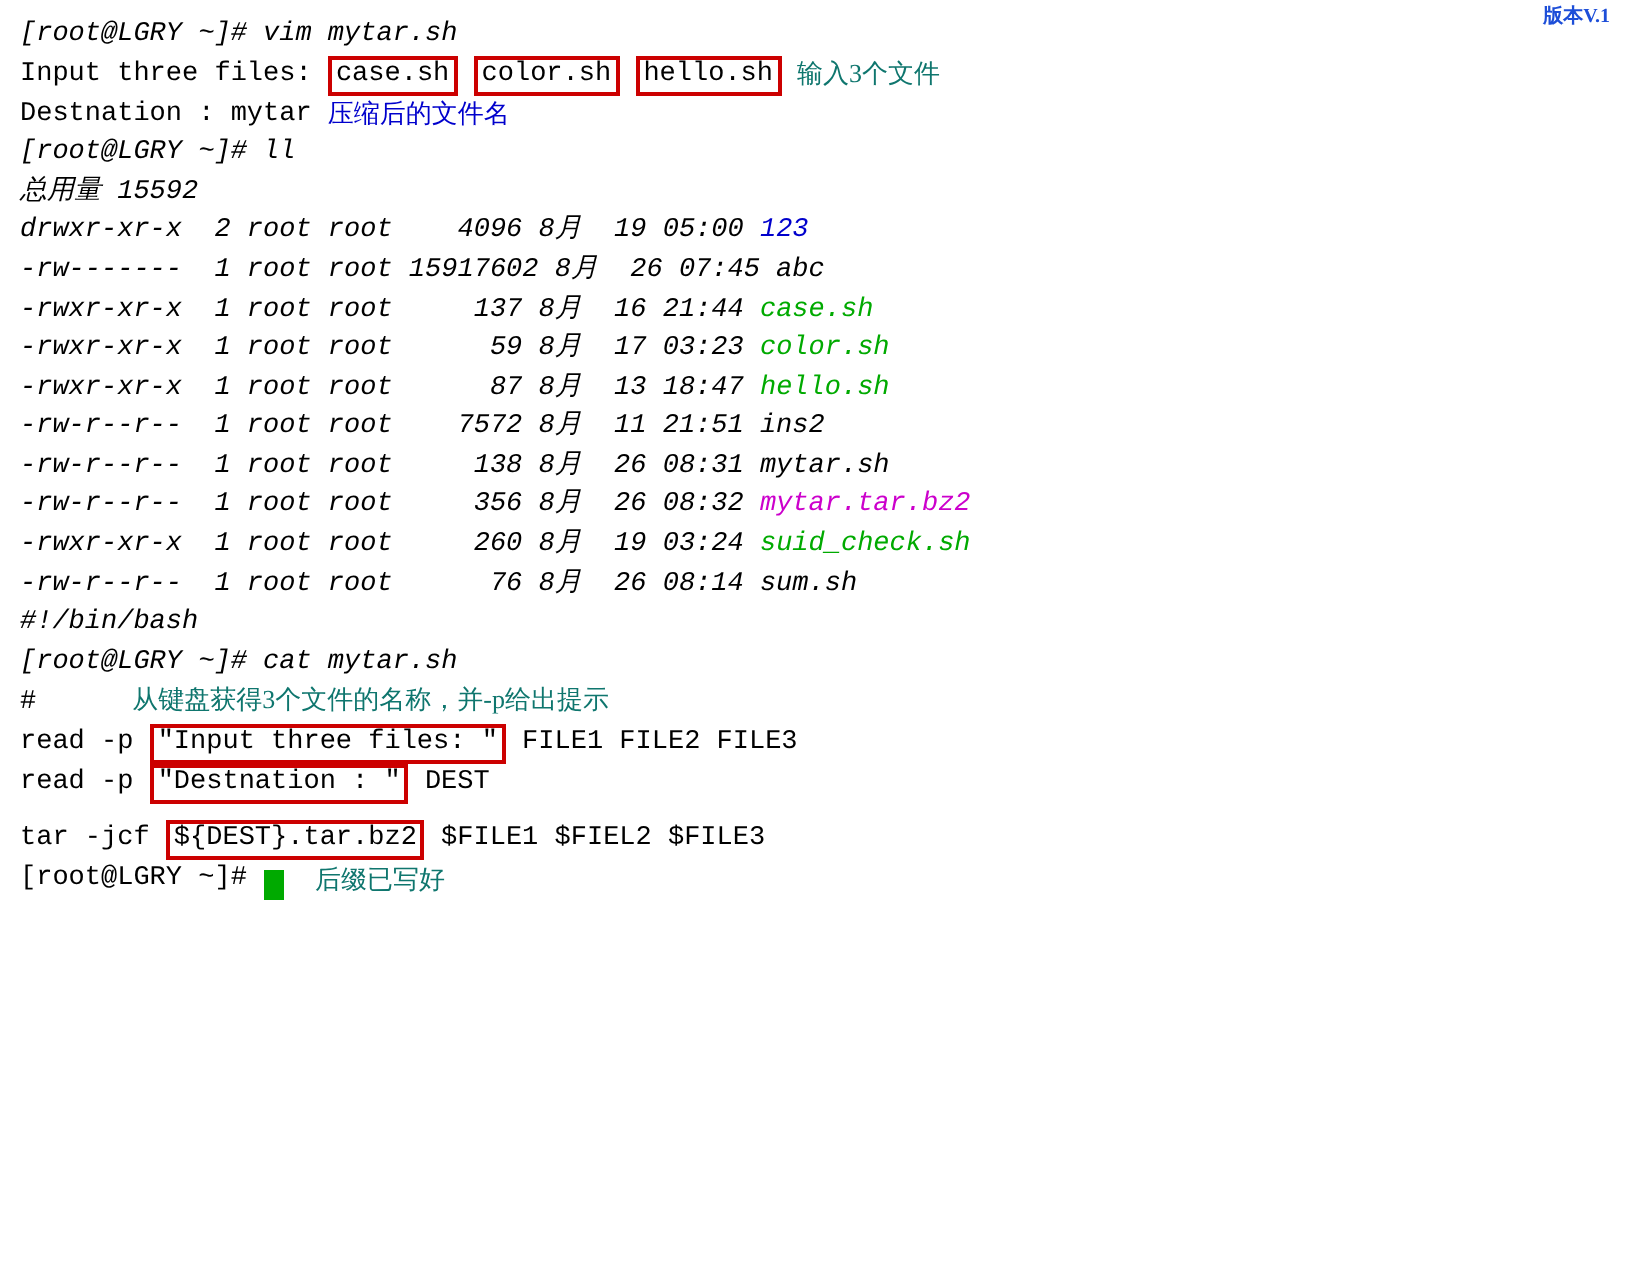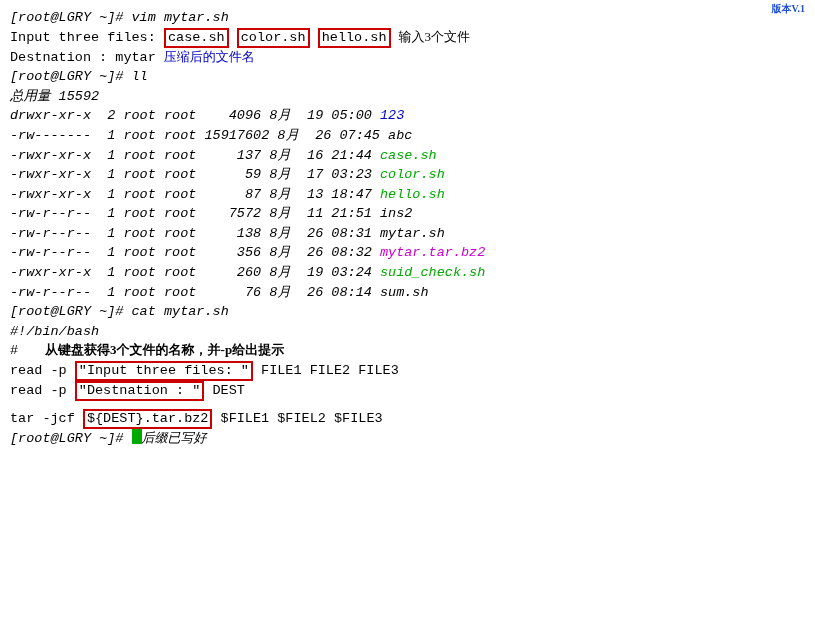--- a/index.html
+++ b/index.html
@@ -9,21 +9,21 @@
       font-size: 13.5px;
       color: #000000;
       width: 815px;
       min-height: 633px;
       padding: 8px 10px;
       line-height: 1.45;
     }
     .green { color: #00aa00; }
     .blue { color: #0000cc; text-align: right; }
     .magenta { color: #cc00cc; margin-top: 28px; }
-    .annotation-red { color: #000000; font-family: 'SimSun', 'STSong', serif; font-size: 13px; }
+    .annotation-red { color: #0f766e; font-family: 'SimSun', 'STSong', serif; font-size: 13px; }
     .annotation-blue { color: #0000cc; font-family: 'SimSun', 'STSong', serif; font-size: 13px; }
     .boxed {
       border: 2px solid #cc0000;
       padding: 0 2px;
       display: inline-block;
       line-height: 1.2;
     }
     .version-label {
       position: absolute;
       top: 2px;
@@ -79,37 +79,37 @@
     <div class="line-block"><span>-rwxr-xr-x  1 root root     137 8月  16 21:44 </span><span class="green">case.sh</span></div>
     <div class="line-block"><span>-rwxr-xr-x  1 root root      59 8月  17 03:23 </span><span class="green">color.sh</span></div>
     <div class="line-block"><span>-rwxr-xr-x  1 root root      87 8月  13 18:47 </span><span class="green">hello.sh</span></div>
     <div class="line-block"><span>-rw-r--r--  1 root root    7572 8月  11 21:51 ins2</span></div>
     <div class="line-block"><span>-rw-r--r--  1 root root     138 8月  26 08:31 mytar.sh</span></div>
     <div class="line-block"><span>-rw-r--r--  1 root root     356 8月  26 08:32 </span><span class="magenta">mytar.tar.bz2</span></div>
     <div class="line-block"><span>-rwxr-xr-x  1 root root     260 8月  19 03:24 </span><span class="green">suid_check.sh</span></div>
     <div class="line-block"><span>-rw-r--r--  1 root root      76 8月  26 08:14 sum.sh</span></div>
   </div>
 
+  <span class="line-block">#!/bin/bash</span>
   <span class="line-block">[root@LGRY ~]# cat mytar.sh</span>
-  <span class="line-block">#!/bin/bash</span>
 
   <div style="display:flex; align-items:baseline; flex-wrap:wrap; white-space:pre;">
-    <span>#</span><span class="inline-annotation annotation-red" style="margin-left:27px;font-weight:bold;">从键盘获得3个文件的名称，并-p给出提示</span>
+    <span>#</span><span class="inline-annotation annotation-red" style="margin-left:48px;">从键盘获得3个文件的名称，并-p给出提示</span>
   </div>
 
   <div style="display:flex; align-items:baseline; white-space:pre;">
     <span>read -p </span><span class="boxed">"Input three files: "</span><span> FILE1 FILE2 FILE3</span>
   </div>
   <div style="display:flex; align-items:baseline; white-space:pre;">
     <span>read -p </span><span class="boxed">"Destnation : "</span><span> DEST</span>
   </div>
 
   <div class="spacer"></div>
 
   <div style="display:flex; align-items:baseline; white-space:pre;text-align:center;">
     <span>tar -jcf </span><span class="boxed">${DEST}.tar.bz2</span><span> $FILE1 $FIEL2 $FILE3</span>
   </div>
 
-  <div style="display:flex; align-items:flex-start; white-space:pre;font-style:italic;">
-    <span>[root@LGRY ~]# </span><span class="cursor"></span><span class="inline-annotation annotation-red" style="margin-left:0;">后缀已写好</span>
+  <div style="display:flex; align-items:flex-end; white-space:pre;">
+    <span>[root@LGRY ~]# </span><span class="cursor"></span><span class="inline-annotation annotation-red" style="margin-left:16px;">后缀已写好</span>
   </div>
 
 </div>
 
 </body></html>

